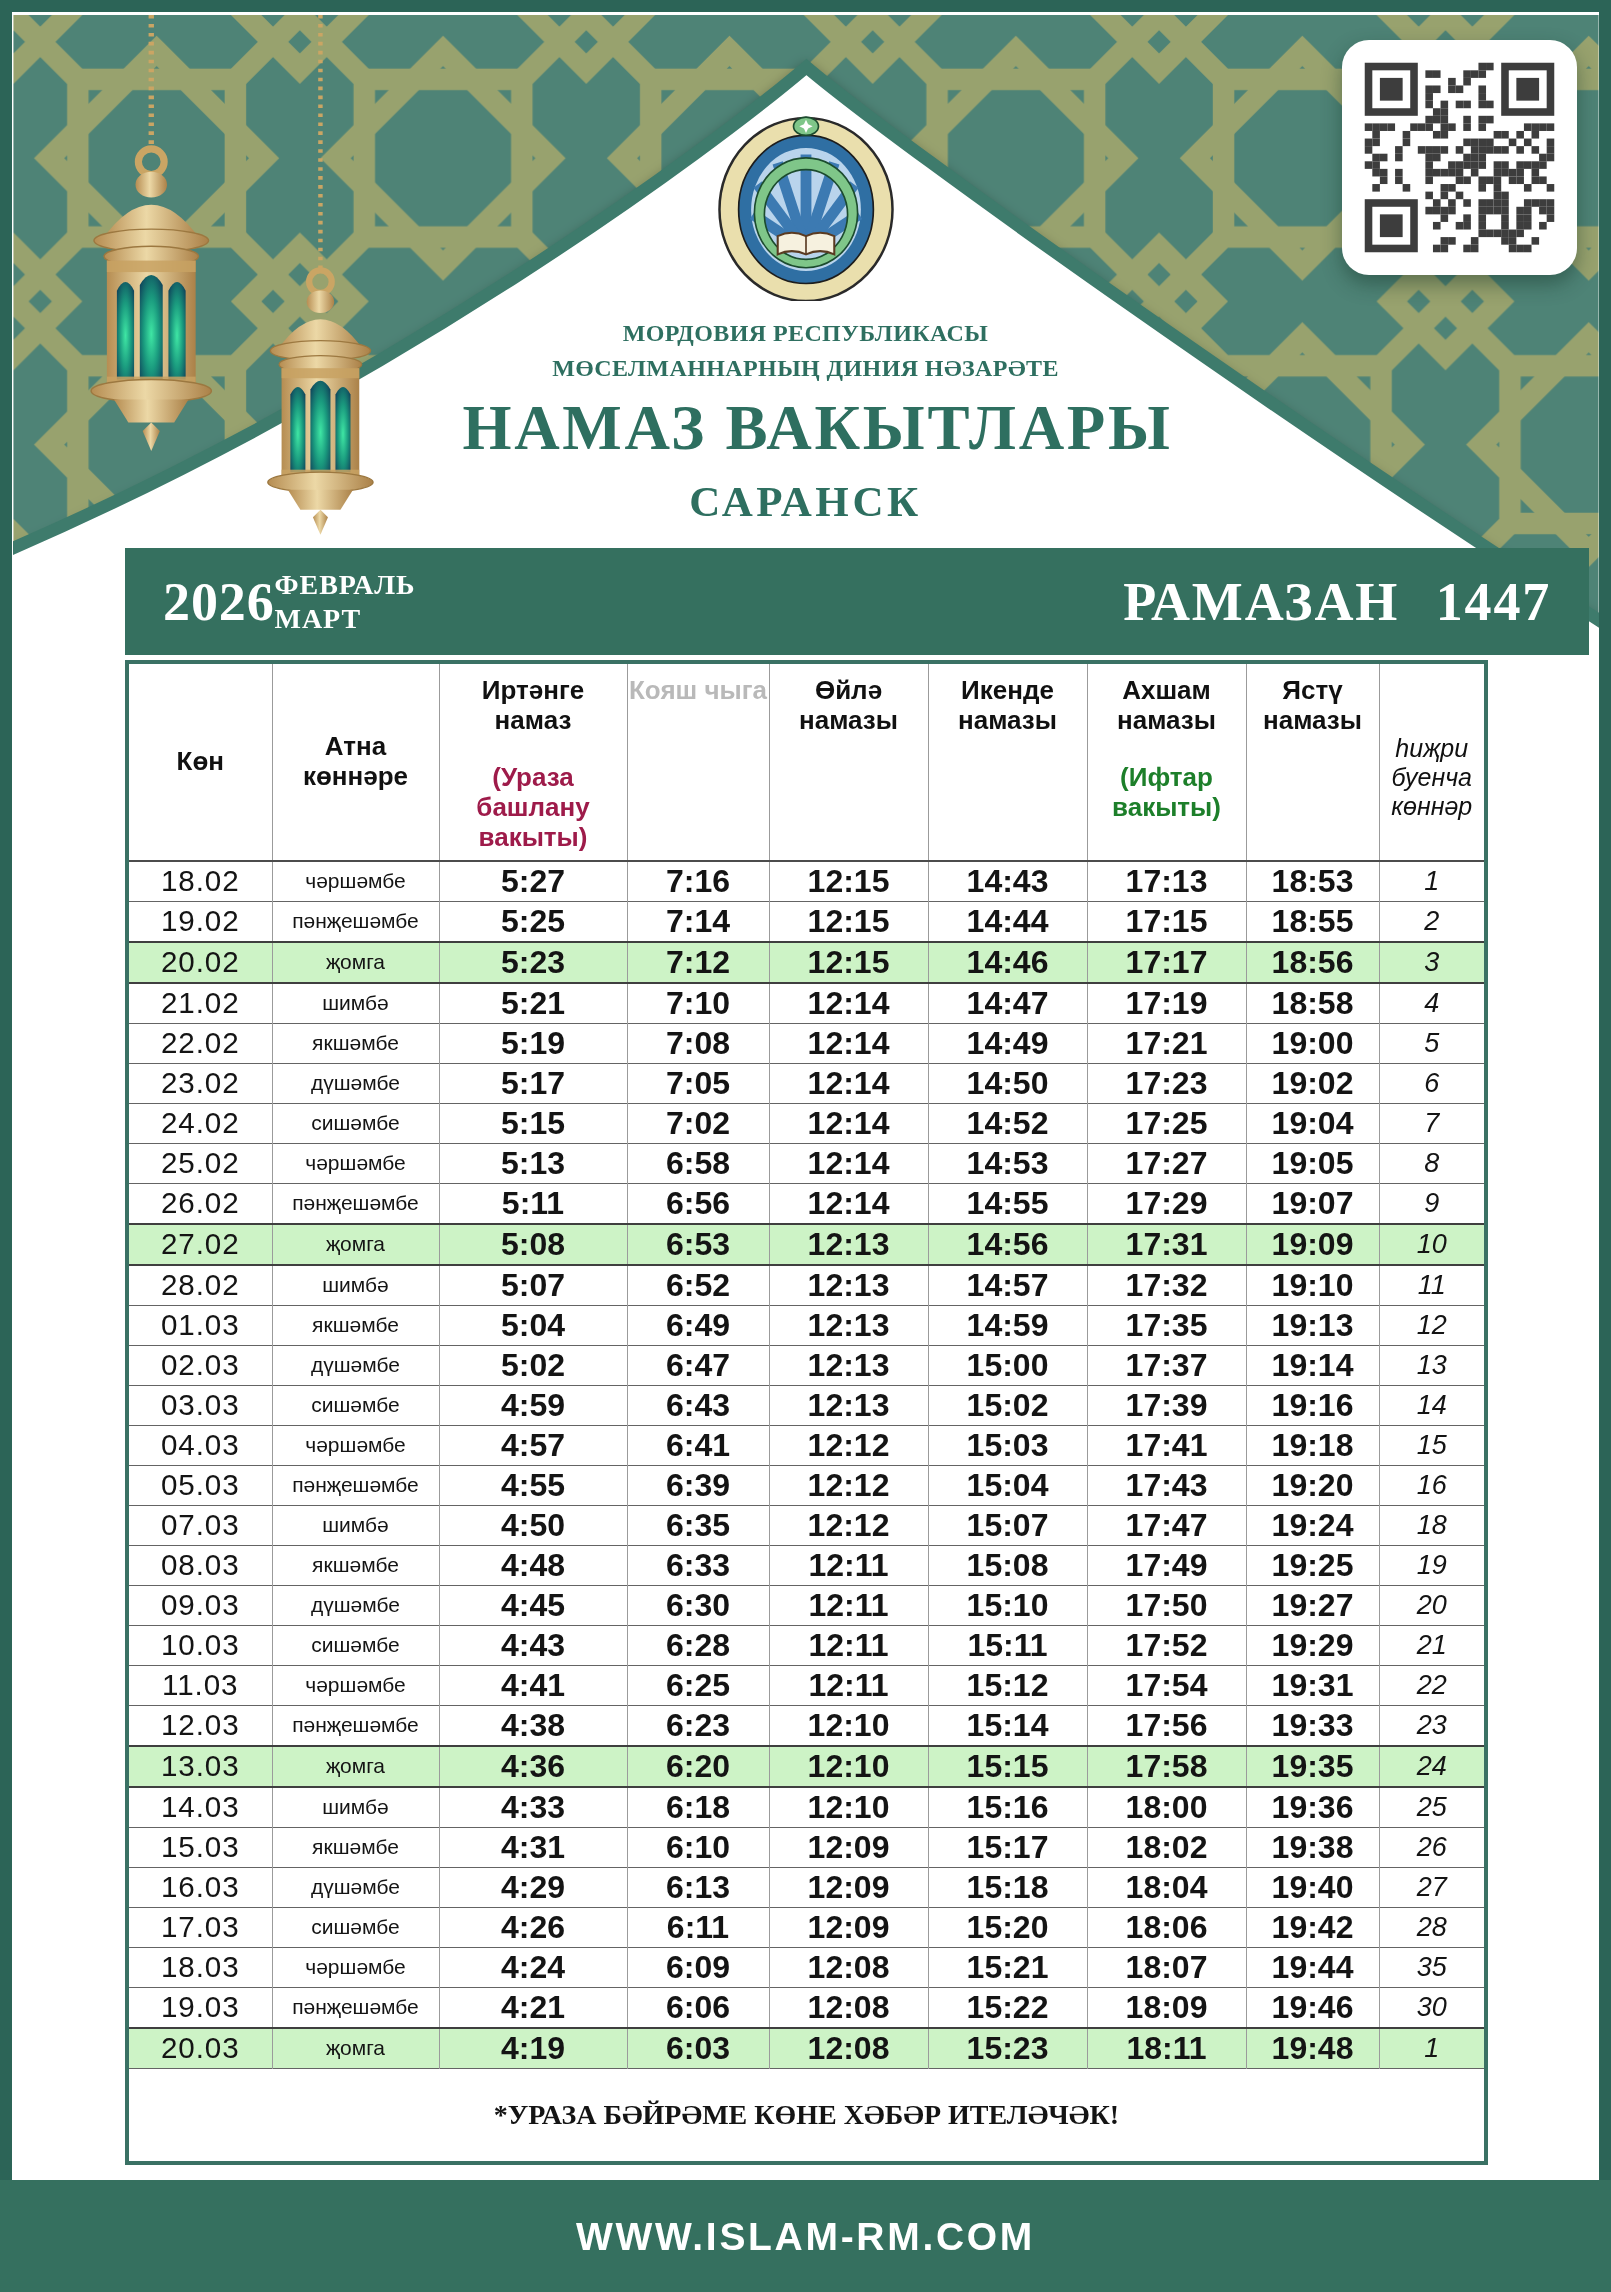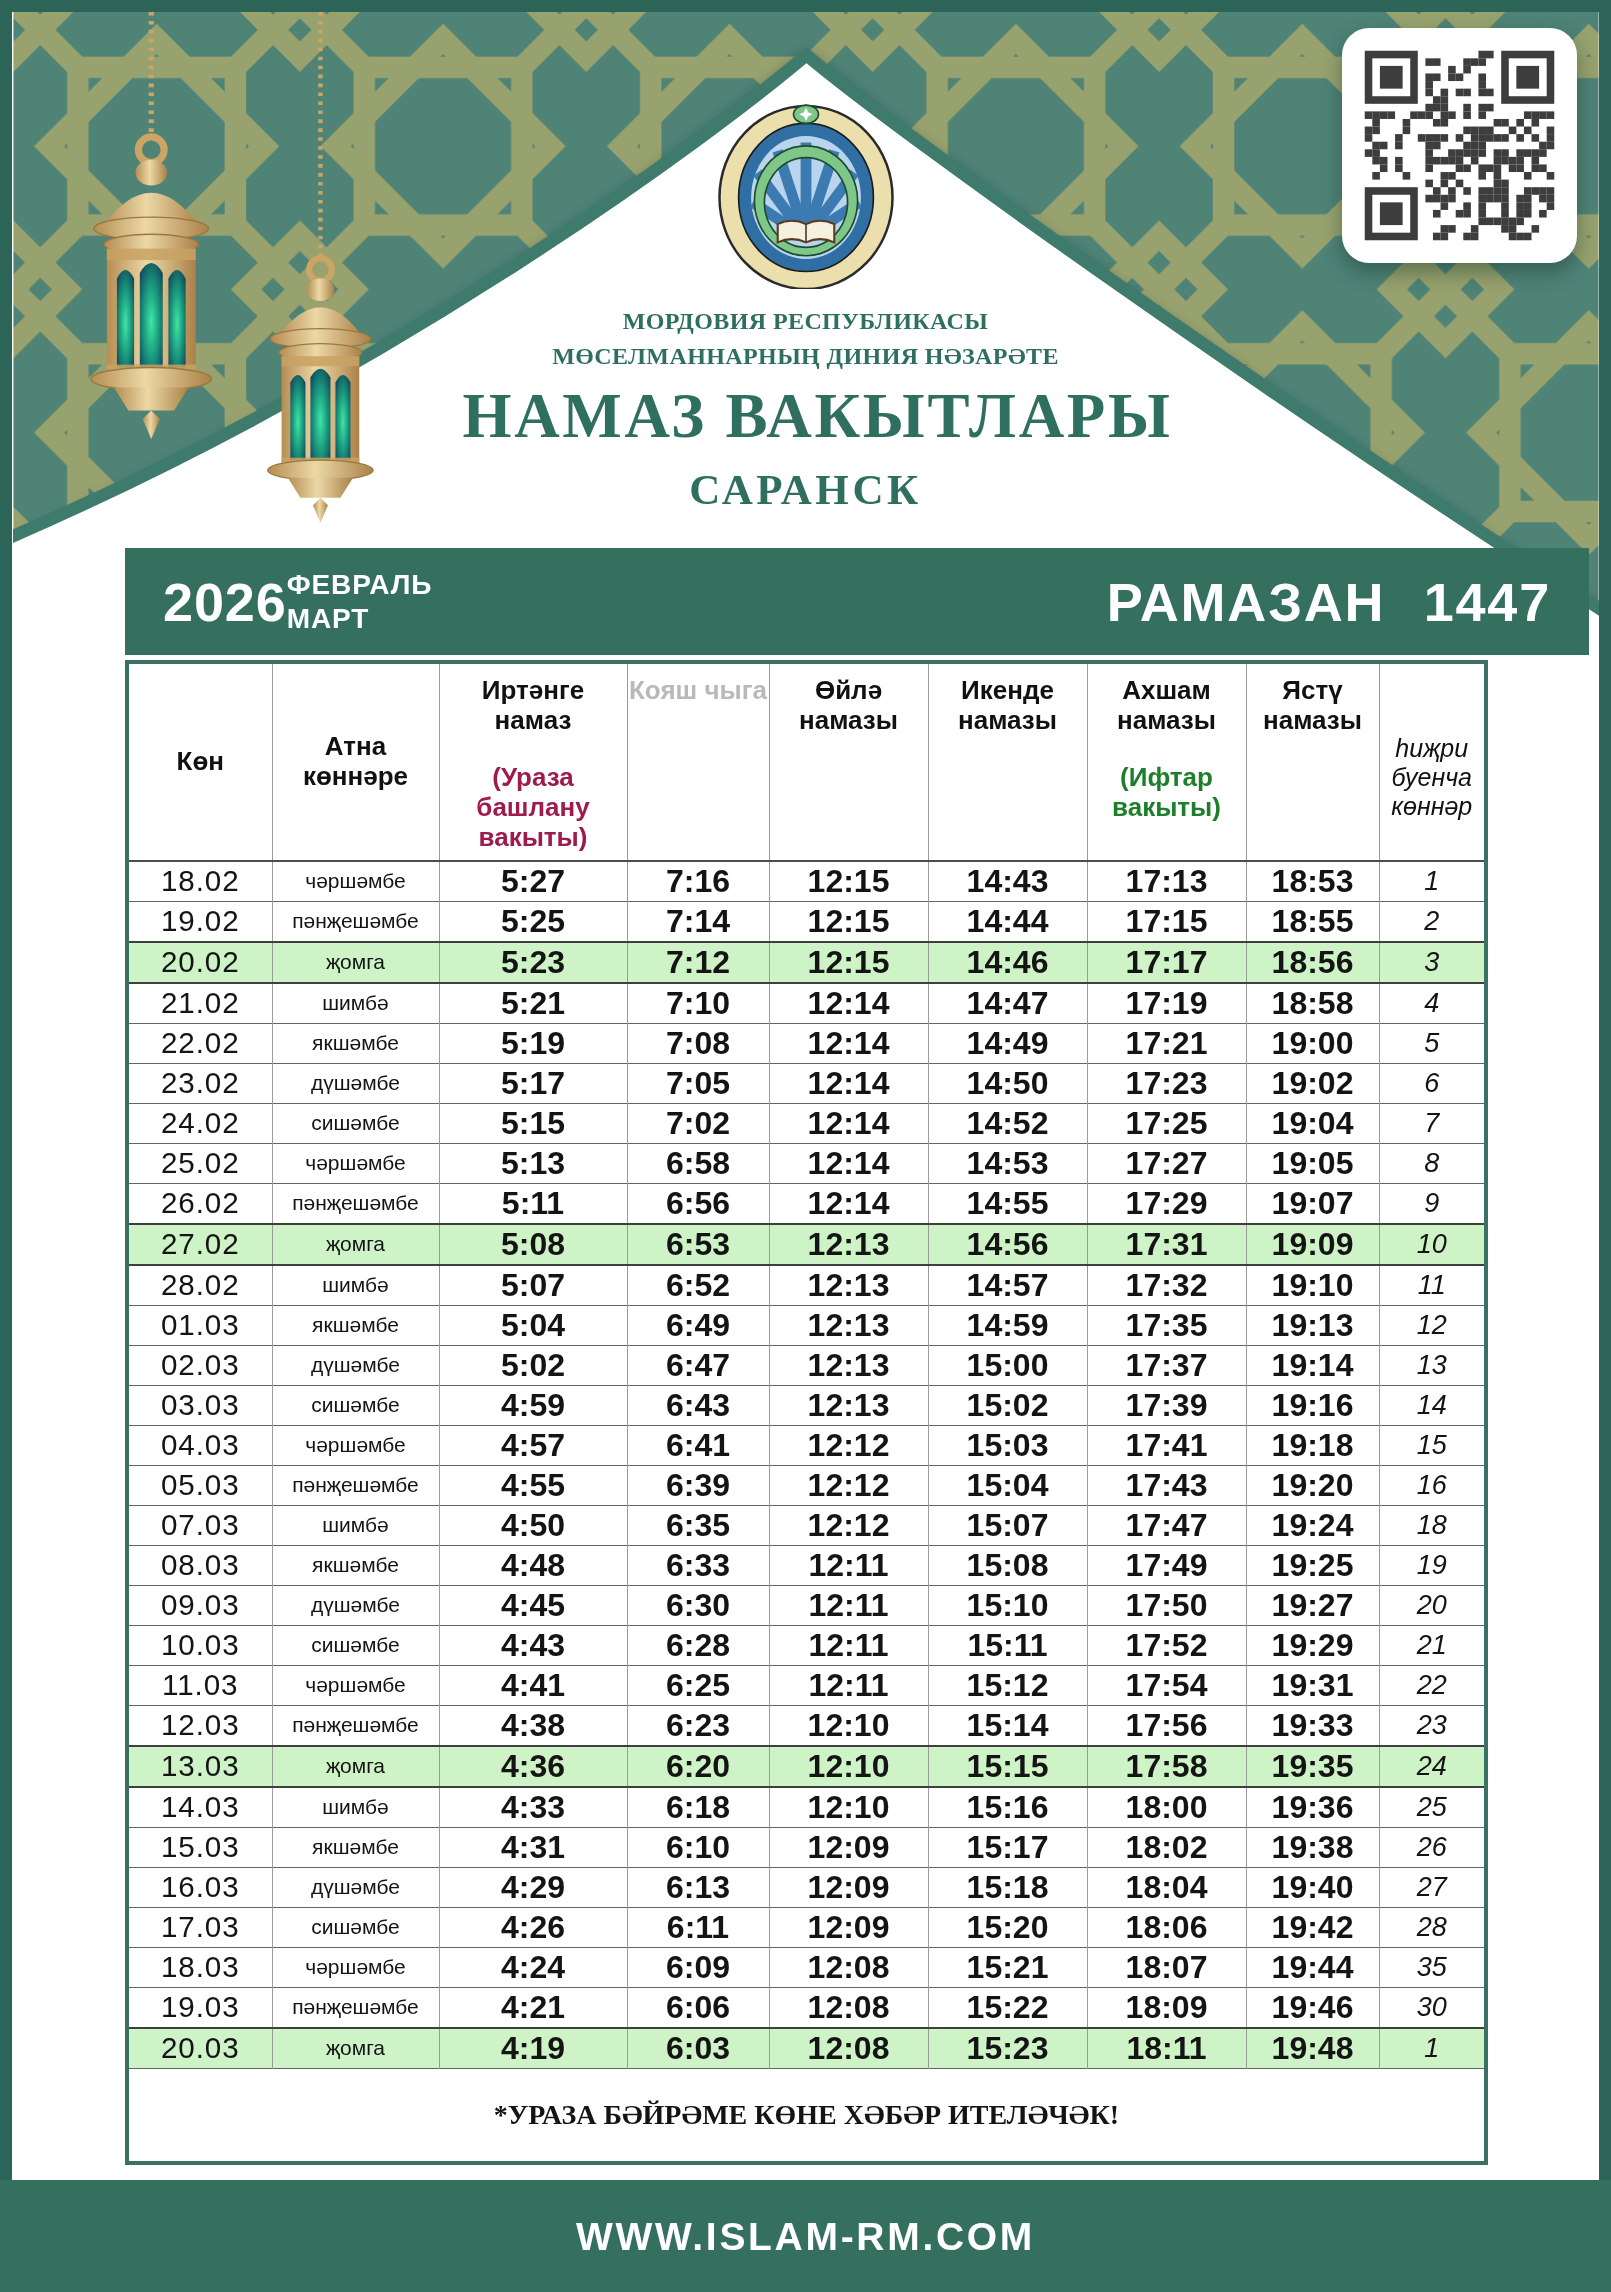--- a/index.html
+++ b/index.html
@@ -13,21 +13,21 @@
     --mgreen:#1d7f2a;
     --sungray:#a5a5a5;
   }
   html,body{margin:0;padding:0;background:#888;}
   .poster{
     position:relative;width:1611px;height:2293px;background:#ffffff;
     overflow:hidden;font-family:"Liberation Sans",sans-serif;
   }
   .frame{position:absolute;inset:0;border:12.5px solid var(--frame);pointer-events:none;z-index:50;}
   
-  .hero{position:absolute;left:12.5px;top:3px;width:1586px;height:725px;}
+  .hero{position:absolute;left:12.5px;top:15px;width:1586px;height:725px;}
   .hero-bg{position:absolute;left:0;top:0;}
   .qr{
     position:absolute;left:1329px;top:25px;width:235px;height:235px;
     background:#fff;border-radius:27px;box-shadow:0 9px 19.7px rgba(20,50,40,.45);
     display:flex;align-items:center;justify-content:center;
   }
   .logo{position:absolute;left:50%;top:93px;transform:translateX(-50%);}
   .org{
     position:absolute;left:0;top:301px;width:100%;text-align:center;
     font-family:"Liberation Serif",serif;font-weight:bold;font-size:24px;
@@ -40,21 +40,21 @@
   }
   .city{
     position:absolute;left:0;top:462px;width:100%;text-align:center;
     font-family:"Liberation Serif",serif;font-weight:bold;font-size:43px;
     color:var(--title-green);letter-spacing:3.6px;
   }
   
   .banner{
     position:absolute;left:125px;top:548px;width:1464px;height:107px;
     background:var(--banner-green);color:#fff;display:flex;align-items:center;
-    font-family:Liberation Sans, sans-serif;font-weight:bold;z-index:5;
+    font-family:Liberation Serif, serif;font-weight:bold;z-index:5;
     box-sizing:border-box;padding:0 38px;
   }
   .banner .year{font-size:54px;letter-spacing:0.9px;}
   .banner .months{display:flex;flex-direction:column;font-size:28px;line-height:1.2;letter-spacing:0.9px;}
   .banner .ramadan{margin-left:auto;font-size:54px;letter-spacing:1.8px;word-spacing:21.5px;}
   
   table.times{
     position:absolute;left:125px;top:660px;width:1360px;
     border-collapse:collapse;table-layout:fixed;background:#fff;
     border:4.5px solid #3a7164;z-index:4;

